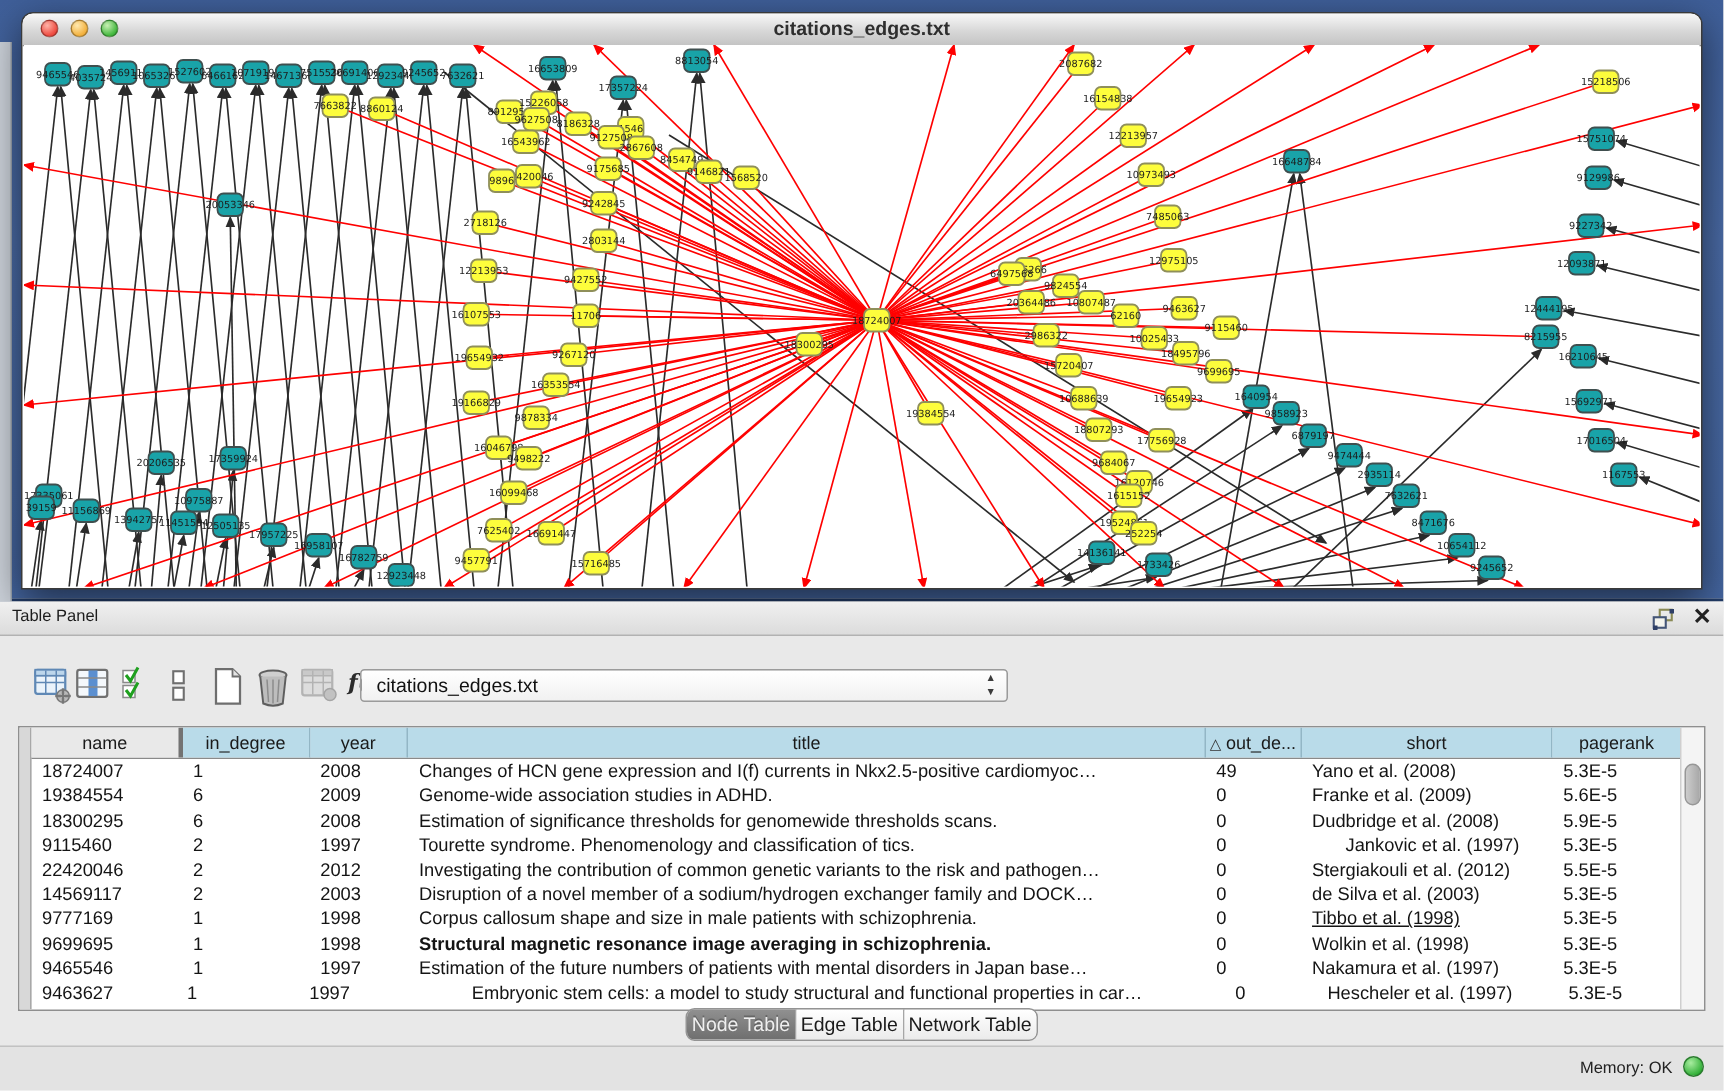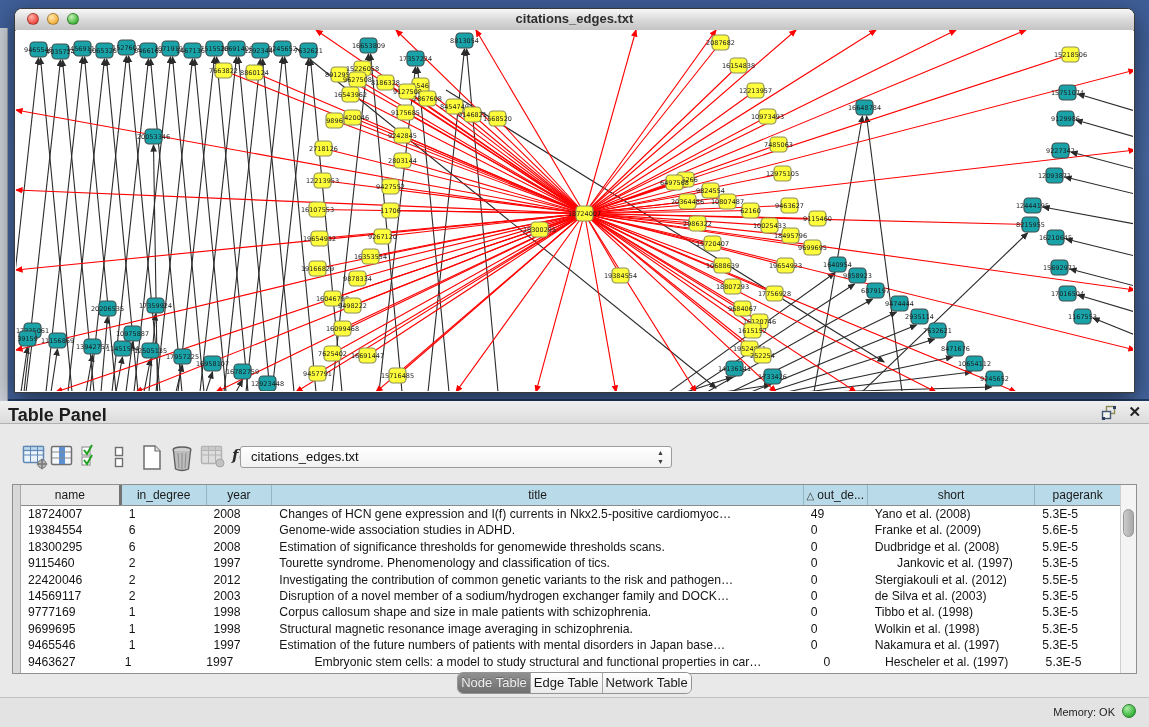--- a/index.html
+++ b/index.html
@@ -22,21 +22,21 @@
   .light.red{background:radial-gradient(circle at 35% 30%,#ffb3a8,#ee4b40 70%);}
   .light.yellow{background:radial-gradient(circle at 35% 30%,#ffe9b0,#f3b13e 70%);}
   .light.green{background:radial-gradient(circle at 35% 30%,#c8f0b4,#43b83e 70%);}
   .win-title{position:absolute;left:0;right:0;top:2px;text-align:center;font-size:13px;font-weight:bold;color:#2e2e2e;}
   .net-canvas{position:absolute;left:1px;right:1px;top:21px;bottom:1px;background:#fff;overflow:hidden;}
   .net-canvas svg{display:block;}
 
   
   .panel-header{position:absolute;left:0;top:401px;width:1149px;height:23px;
     background:linear-gradient(#f0f0f0,#dcdcdc);border-bottom:1px solid #b2b2b2;box-sizing:border-box;}
-  .panel-title{position:absolute;left:8px;top:4px;font-size:18px;color:#1c1c1c;font-weight:bold;}
+  .panel-title{position:absolute;left:8px;top:4px;font-size:11px;color:#1c1c1c;}
   .panel-btns{position:absolute;right:8px;top:3px;display:flex;gap:10px;align-items:center;}
   .close-x{font-size:15px;font-weight:bold;color:#222;line-height:16px;cursor:default;}
 
   .panel-body{position:absolute;left:0;top:424px;width:1149px;height:273px;background:#e9e9e9;}
 
   .toolbar{position:absolute;left:0;top:18px;height:32px;width:1149px;}
   .tb-icon{position:absolute;top:2px;}
   .combo{position:absolute;left:240px;top:4px;width:432px;height:22px;box-sizing:border-box;
     background:linear-gradient(#ffffff,#f1f1f1);border:1px solid #9b9b9b;border-radius:3px;
     font-size:13px;line-height:20px;color:#111;padding:0 26px 0 10px;}
@@ -904,28 +904,28 @@
               <div class="td" style="width: 64px;">0</div>
               <div class="td" style="width: 168px;">de Silva et al. (2003)</div>
               <div class="td" style="width: 86px;">5.3E-5</div>
             </div>
             <div class="tr">
               <div class="td" style="width: 101px;">9777169</div>
               <div class="td" style="width: 85px;">1</div>
               <div class="td" style="width: 66px;">1998</div>
               <div class="td" style="width: 533px;">Corpus callosum shape and size in male patients with schizophrenia.</div>
               <div class="td" style="width: 64px;">0</div>
-              <div class="td" style="width: 168px;">Tibbo et al. (1998)</div>
+              <div class="td" style="width: 168px; text-decoration: underline;">Tibbo et al. (1998)</div>
               <div class="td" style="width: 86px;">5.3E-5</div>
             </div>
             <div class="tr">
               <div class="td" style="width: 101px;">9699695</div>
               <div class="td" style="width: 85px;">1</div>
               <div class="td" style="width: 66px;">1998</div>
-              <div class="td" style="width: 533px;">Structural magnetic resonance image averaging in schizophrenia.</div>
+              <div class="td" style="width: 533px; font-weight: bold;">Structural magnetic resonance image averaging in schizophrenia.</div>
               <div class="td" style="width: 64px;">0</div>
               <div class="td" style="width: 168px;">Wolkin et al. (1998)</div>
               <div class="td" style="width: 86px;">5.3E-5</div>
             </div>
             <div class="tr">
               <div class="td" style="width: 101px;">9465546</div>
               <div class="td" style="width: 85px;">1</div>
               <div class="td" style="width: 66px;">1997</div>
               <div class="td" style="width: 533px;">Estimation of the future numbers of patients with mental disorders in Japan base…</div>
               <div class="td" style="width: 64px;">0</div>

